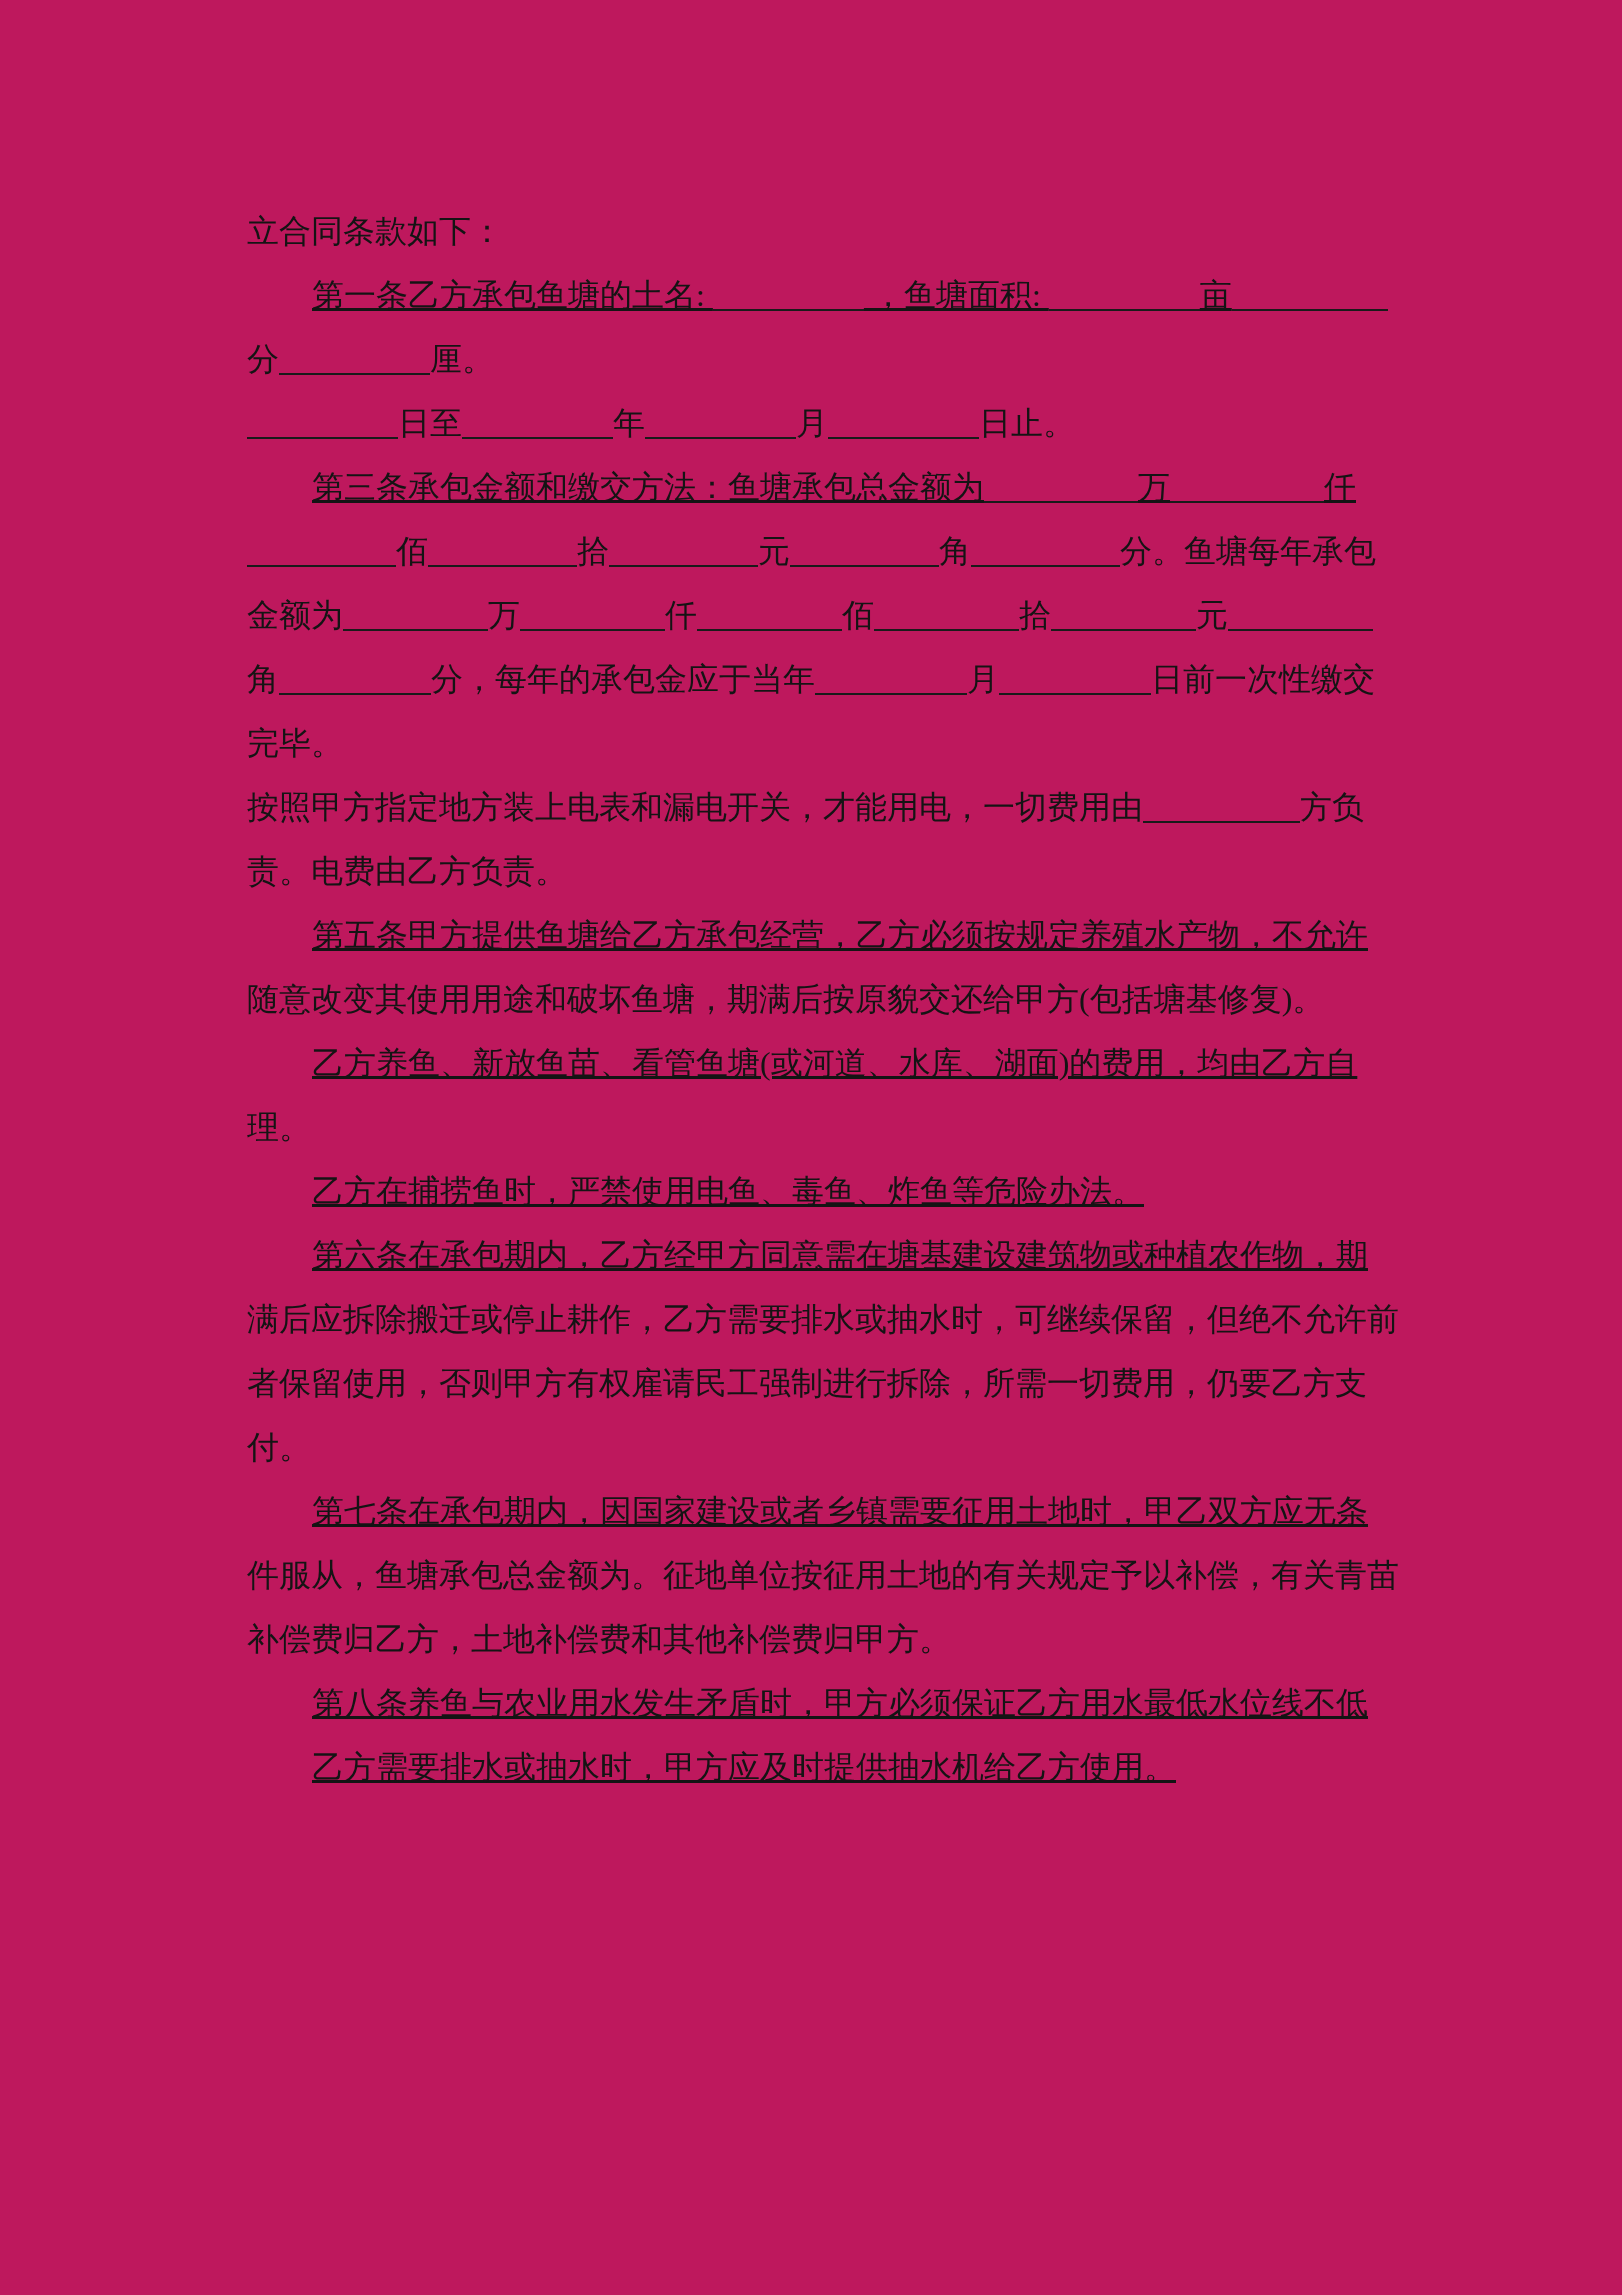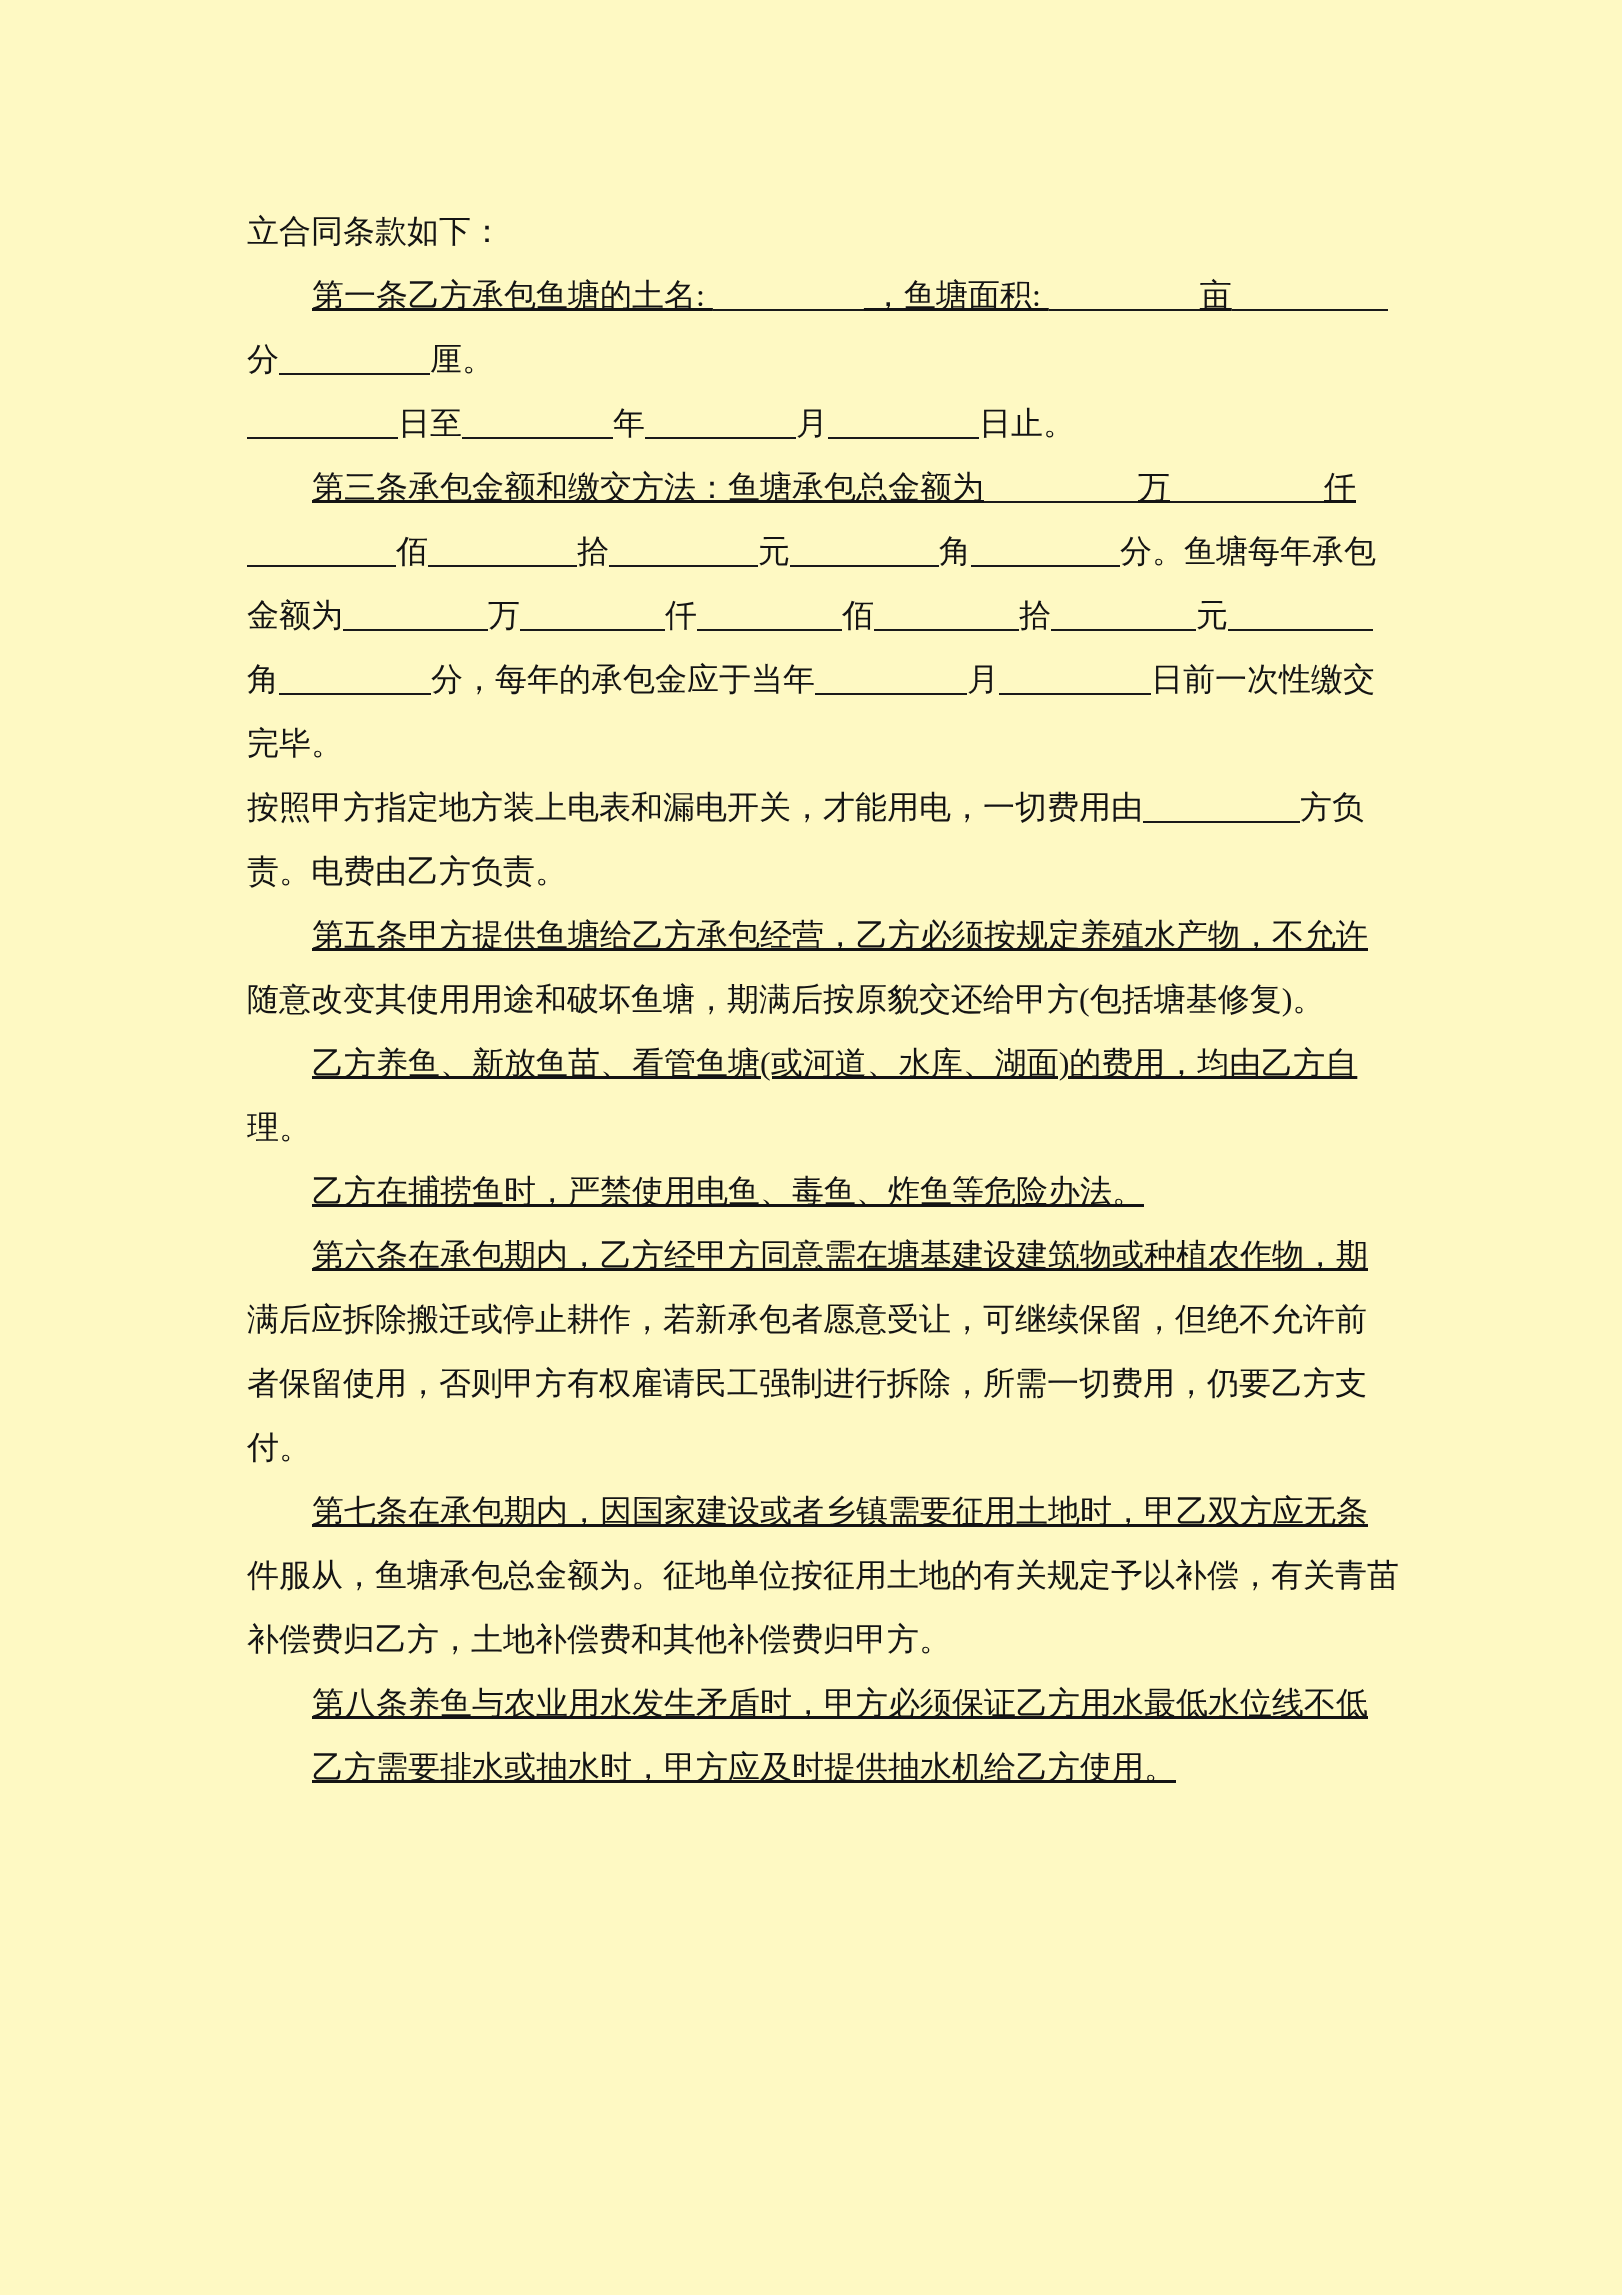--- a/index.html
+++ b/index.html
@@ -45,40 +45,40 @@
     display: inline-block;
     height: 3.9px;
     border-bottom: 2.6px solid var(--underline);
     position: relative;
     top: 4.6px;
   }
 </style>
 </head>
 <body>
 
-<div class="page" style="background: #fef9c3;">
+<div class="page" style="background: #be185d;">
   <div class="doc" style="color: rgb(20, 20, 20);">
       <div class="line"><span class="txt">立合同条款如下：</span></div>
       <div class="line indent"><span class="txt">第一条乙方承包鱼塘的土名: </span><span class="blank" style="width: 151px;"></span><span class="txt"> ，鱼塘面积: </span><span class="blank" style="width: 151px;"></span><span class="txt">亩</span><span class="blank" style="width: 156px;"></span></div>
       <div class="line"><span class="txt">分</span><span class="blank" style="width: 151px;"></span><span class="txt">厘。</span></div>
       <div class="line"><span class="blank" style="width: 151px;"></span><span class="txt">日至</span><span class="blank" style="width: 151px;"></span><span class="txt">年</span><span class="blank" style="width: 151px;"></span><span class="txt">月</span><span class="blank" style="width: 151px;"></span><span class="txt">日止。</span></div>
       <div class="line indent"><span class="txt">第三条承包金额和缴交方法：鱼塘承包总金额为</span><span class="blank" style="width: 154px;"></span><span class="txt">万</span><span class="blank" style="width: 154px;"></span><span class="txt">仟</span></div>
       <div class="line"><span class="blank" style="width: 149px;"></span><span class="txt">佰</span><span class="blank" style="width: 149px;"></span><span class="txt">拾</span><span class="blank" style="width: 149px;"></span><span class="txt">元</span><span class="blank" style="width: 149px;"></span><span class="txt">角</span><span class="blank" style="width: 149px;"></span><span class="txt">分。鱼塘每年承包</span></div>
       <div class="line"><span class="txt">金额为</span><span class="blank" style="width: 145px;"></span><span class="txt">万</span><span class="blank" style="width: 145px;"></span><span class="txt">仟</span><span class="blank" style="width: 145px;"></span><span class="txt">佰</span><span class="blank" style="width: 145px;"></span><span class="txt">拾</span><span class="blank" style="width: 145px;"></span><span class="txt">元</span><span class="blank" style="width: 145px;"></span></div>
       <div class="line"><span class="txt">角</span><span class="blank" style="width: 152px;"></span><span class="txt">分，每年的承包金应于当年</span><span class="blank" style="width: 152px;"></span><span class="txt">月</span><span class="blank" style="width: 152px;"></span><span class="txt">日前一次性缴交</span></div>
       <div class="line"><span class="txt">完毕。</span></div>
       <div class="line"><span class="txt">按照甲方指定地方装上电表和漏电开关，才能用电，一切费用由</span><span class="blank" style="width: 157px;"></span><span class="txt">方负</span></div>
       <div class="line"><span class="txt">责。电费由乙方负责。</span></div>
       <div class="line indent"><span class="txt">第五条甲方提供鱼塘给乙方承包经营，乙方必须按规定养殖水产物，不允许</span></div>
       <div class="line"><span class="txt">随意改变其使用用途和破坏鱼塘，期满后按原貌交还给甲方(包括塘基修复)。</span></div>
       <div class="line indent"><span class="txt">乙方养鱼、新放鱼苗、看管鱼塘(或河道、水库、湖面)的费用，均由乙方自</span></div>
       <div class="line"><span class="txt">理。</span></div>
       <div class="line indent"><span class="txt">乙方在捕捞鱼时，严禁使用电鱼、毒鱼、炸鱼等危险办法。</span></div>
       <div class="line indent"><span class="txt">第六条在承包期内，乙方经甲方同意需在塘基建设建筑物或种植农作物，期</span></div>
-      <div class="line"><span class="txt">满后应拆除搬迁或停止耕作，若新承包者愿意受让，可继续保留，但绝不允许前</span></div>
+      <div class="line"><span class="txt">满后应拆除搬迁或停止耕作，乙方需要排水或抽水时，可继续保留，但绝不允许前</span></div>
       <div class="line"><span class="txt">者保留使用，否则甲方有权雇请民工强制进行拆除，所需一切费用，仍要乙方支</span></div>
       <div class="line"><span class="txt">付。</span></div>
       <div class="line indent"><span class="txt">第七条在承包期内，因国家建设或者乡镇需要征用土地时，甲乙双方应无条</span></div>
       <div class="line"><span class="txt">件服从，鱼塘承包总金额为。征地单位按征用土地的有关规定予以补偿，有关青苗</span></div>
       <div class="line"><span class="txt">补偿费归乙方，土地补偿费和其他补偿费归甲方。</span></div>
       <div class="line indent"><span class="txt">第八条养鱼与农业用水发生矛盾时，甲方必须保证乙方用水最低水位线不低</span></div>
       <div class="line indent"><span class="txt">乙方需要排水或抽水时，甲方应及时提供抽水机给乙方使用。</span></div>
     </div>
 </div>
 

